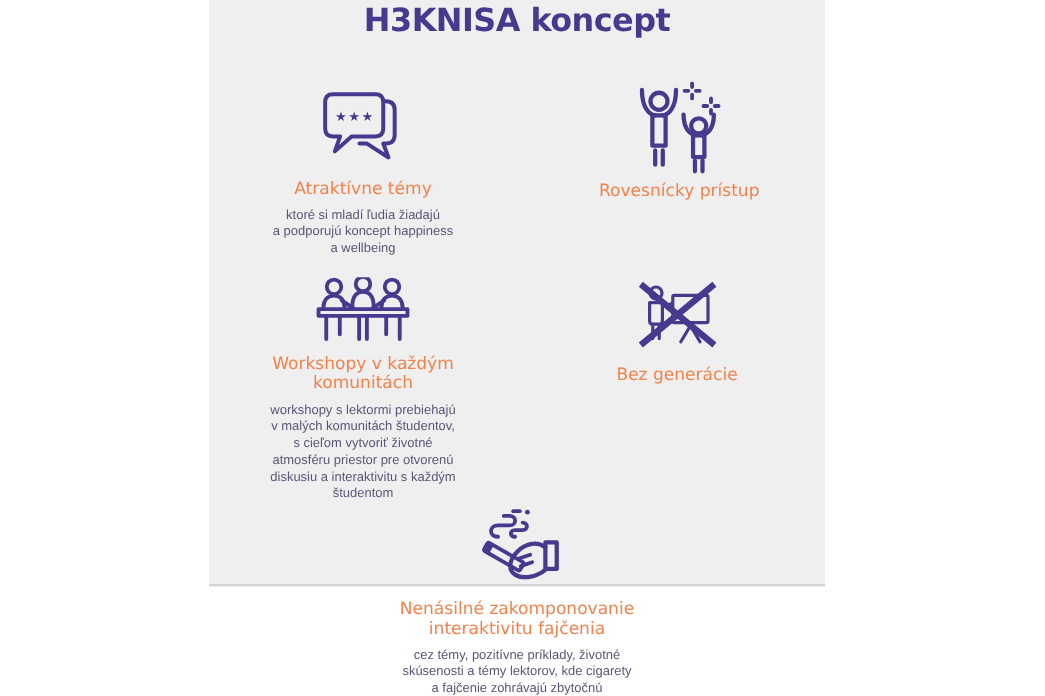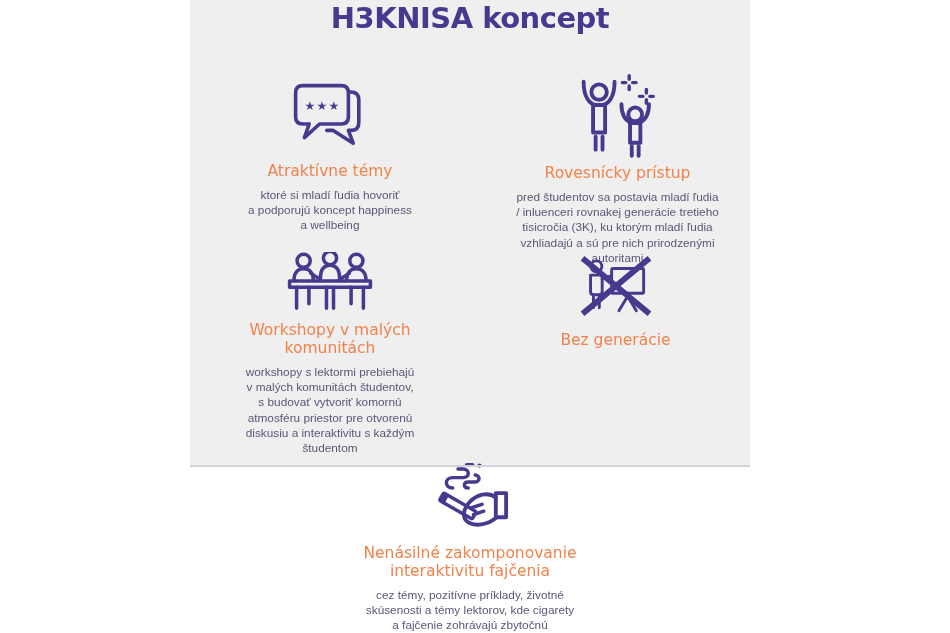--- a/index.html
+++ b/index.html
@@ -13,21 +13,21 @@
   * { margin: 0; padding: 0; box-sizing: border-box; }
   html, body { width: 950px; height: 633px; overflow: hidden; }
   body {
     background: var(--background);
     position: relative;
     font-family: "Liberation Sans", sans-serif;
   }
   .panel {
     position: absolute;
     left: 190px; top: 0;
-    width: 560px; height: 467px;
+    width: 560px; height: 533px;
     background: var(--panel);
   }
   .panel::after {
     content: "";
     position: absolute;
     left: 0; right: 0; bottom: 0;
     height: 2px;
     background: var(--bottom-line);
   }
   .title {
@@ -102,21 +102,21 @@
     <div class="icon-wrap">
       <svg width="80" height="72" viewBox="0 0 100 88" aria-hidden="true">
         <path class="ln" d="M36 14 H76 Q86 14 86 24 V52 Q86 62 76 62 H73 L79 78 L54 62 H46"></path>
         <path class="ln fillpanel" d="M16 6 H64 Q73 6 73 15 V45 Q73 54 64 54 H37 L18 71 L24 54 H16 Q7 54 7 45 V15 Q7 6 16 6 Z"></path>
         <text x="25" y="37" text-anchor="middle" font-size="15" class="fillp">★</text>
         <text x="40" y="37" text-anchor="middle" font-size="15" class="fillp">★</text>
         <text x="55" y="37" text-anchor="middle" font-size="15" class="fillp">★</text>
       </svg>
     </div>
     <div class="heading">Atraktívne témy</div>
-    <div class="body-text">ktoré si mladí ľudia hovoriť
+    <div class="body-text">ktoré si mladí ľudia žiadajú
 a podporujú koncept happiness
 a wellbeing</div>
   </div>
 
   <div class="section s2">
     <div class="icon-wrap">
       <svg width="92" height="86" viewBox="0 0 100 100" aria-hidden="true">
         <path class="ln thin" d="M63 2 V6 M63 14 V18 M55 10 H59 M67 10 H71"></path>
         <path class="ln thin" d="M83 18 V22 M83 30 V34 M75 26 H79 M87 26 H91"></path>
         <circle class="ln" cx="28" cy="21" r="9"></circle>
@@ -125,46 +125,41 @@
         <path class="ln" d="M21 36 H35 V68 H21 Z"></path>
         <path class="ln" d="M24 73 V88 M32 73 V88"></path>
         <circle class="ln" cx="70" cy="47" r="8"></circle>
         <path class="ln" d="M54 35 C54 49 60 55 66 57"></path>
         <path class="ln" d="M86 35 C86 49 80 55 74 57"></path>
         <path class="ln" d="M64 57 H76 V80 H64 Z"></path>
         <path class="ln" d="M66 84 V95 M74 84 V95"></path>
       </svg>
     </div>
     <div class="heading">Rovesnícky prístup</div>
-    <div class="body-text">pred študentov sa postavia mladí ľudia
-/ inluenceri rovnakej generácie tretieho
-tisicročia (3K), ku ktorým mladí ľudia
-vzhliadajú a sú pre nich prirodzenými
-autoritami</div>
   </div>
 
   <div class="section s3">
     <div class="icon-wrap">
       <svg width="88" height="58" viewBox="0 0 100 66" aria-hidden="true">
         <circle class="ln thin" cx="20" cy="10" r="7.5"></circle>
         <circle class="ln thin" cx="50" cy="7" r="7.5"></circle>
         <circle class="ln thin" cx="80" cy="10" r="7.5"></circle>
         <path class="ln thin" d="M9 32 C9 23 14 19 20 19 C26 19 31 23 31 32"></path>
         <path class="ln thin" d="M39 30 C39 18 45 15 50 15 C55 15 61 18 61 30"></path>
         <path class="ln thin" d="M69 32 C69 23 74 19 80 19 C86 19 91 23 91 32"></path>
         <path class="ln thin" d="M28 24 L40 32 M72 24 L60 32"></path>
         <rect class="ln thin" x="4" y="33" width="92" height="7"></rect>
         <path class="ln thin" d="M12 40 V64 M88 40 V64 M46 40 V64 M54 40 V64 M26 40 V59 M74 40 V59"></path>
       </svg>
     </div>
-    <div class="heading">Workshopy v malých
+    <div class="heading">Workshopy v každým
 komunitách</div>
     <div class="body-text">workshopy s lektormi prebiehajú
 v malých komunitách študentov,
-s budovať vytvoriť komornú
+s cieľom vytvoriť životné
 atmosféru priestor pre otvorenú
 diskusiu a interaktivitu s každým
 študentom</div>
   </div>
 
   <div class="section s4">
     <div class="icon-wrap">
       <svg width="76" height="64" viewBox="0 0 100 88" aria-hidden="true">
         <rect class="ln thin" x="44" y="20" width="44" height="34" rx="2"></rect>
         <path class="ln thin" d="M66 54 V60 M66 58 L54 78 M66 58 L78 78"></path>

